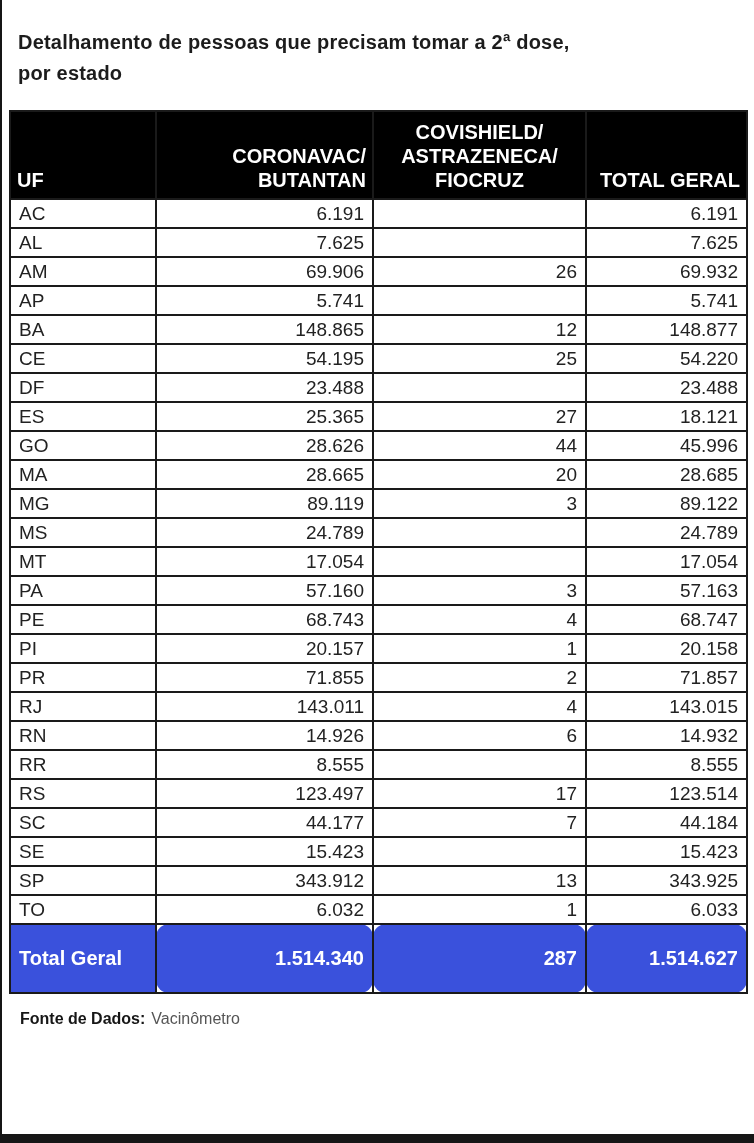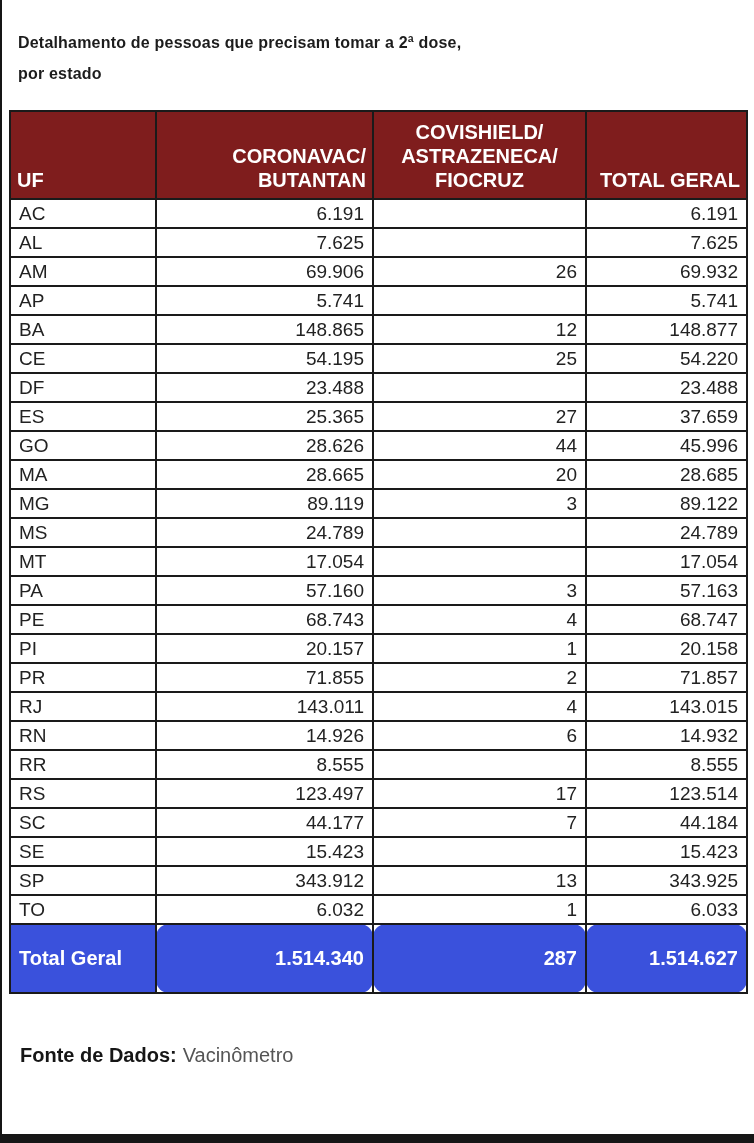--- a/index.html
+++ b/index.html
@@ -27,21 +27,21 @@
     position: absolute;
     left: 0;
     bottom: 0;
     width: 100%;
     height: 9px;
     background: #161616;
   }
   .page-title {
     margin: 0;
     padding: 27px 30px 0 18px;
-    font-size: 16px;
+    font-size: 20px;
     font-weight: bold;
     color: #1c1c1c;
     line-height: 31px;
     letter-spacing: 0.2px;
     white-space: pre-line;
   }
   table.states-table {
     border-collapse: collapse;
     table-layout: fixed;
     margin: 21px 0 0 9px;
@@ -50,21 +50,21 @@
   table.states-table col.c-uf   { width: 146px; }
   table.states-table col.c-cor  { width: 217px; }
   table.states-table col.c-cov  { width: 213px; }
   table.states-table col.c-tot  { width: 161px; }
   table.states-table th,
   table.states-table td {
     border: 2px solid #1a1a1a;
     box-sizing: border-box;
   }
   table.states-table thead th {
-    background: #7f1d1d;
+    background: #000000;
     color: #ffffff;
     font-weight: bold;
     font-size: 20px;
     line-height: 24px;
     vertical-align: bottom;
     padding: 4px 6px 6px 6px;
     height: 88px;
     white-space: pre-line;
   }
   th.h-uf  { text-align: left; }
@@ -86,22 +86,22 @@
     color: #ffffff;
     font-weight: bold;
     font-size: 20px;
     height: 69px;
     vertical-align: middle;
     padding: 0 8px;
   }
   td.total-label { text-align: left; padding-left: 5px; }
   td.total-num { text-align: right; border-radius: 13px; }
   .footer-source {
-    margin: 50px 0 0 20px;
-    font-size: 20px;
+    margin: 16px 0 0 20px;
+    font-size: 16px;
     color: #1c1c1c;
   }
   .footer-source .src-label { font-weight: bold; color: #161616; }
   .footer-source .src-value { font-weight: normal; color: #555555; margin-left: 6px; }
 </style>
 </head>
 <body>
 
 <div class="page">
   <div class="left-edge-line"></div>
@@ -167,21 +167,21 @@
         <tr>
           <td class="cell-uf">DF</td>
           <td class="cell-num">23.488</td>
           <td class="cell-num"></td>
           <td class="cell-num">23.488</td>
         </tr>
         <tr>
           <td class="cell-uf">ES</td>
           <td class="cell-num">25.365</td>
           <td class="cell-num">27</td>
-          <td class="cell-num">37.659</td>
+          <td class="cell-num">18.121</td>
         </tr>
         <tr>
           <td class="cell-uf">GO</td>
           <td class="cell-num">28.626</td>
           <td class="cell-num">44</td>
           <td class="cell-num">45.996</td>
         </tr>
         <tr>
           <td class="cell-uf">MA</td>
           <td class="cell-num">28.665</td>

